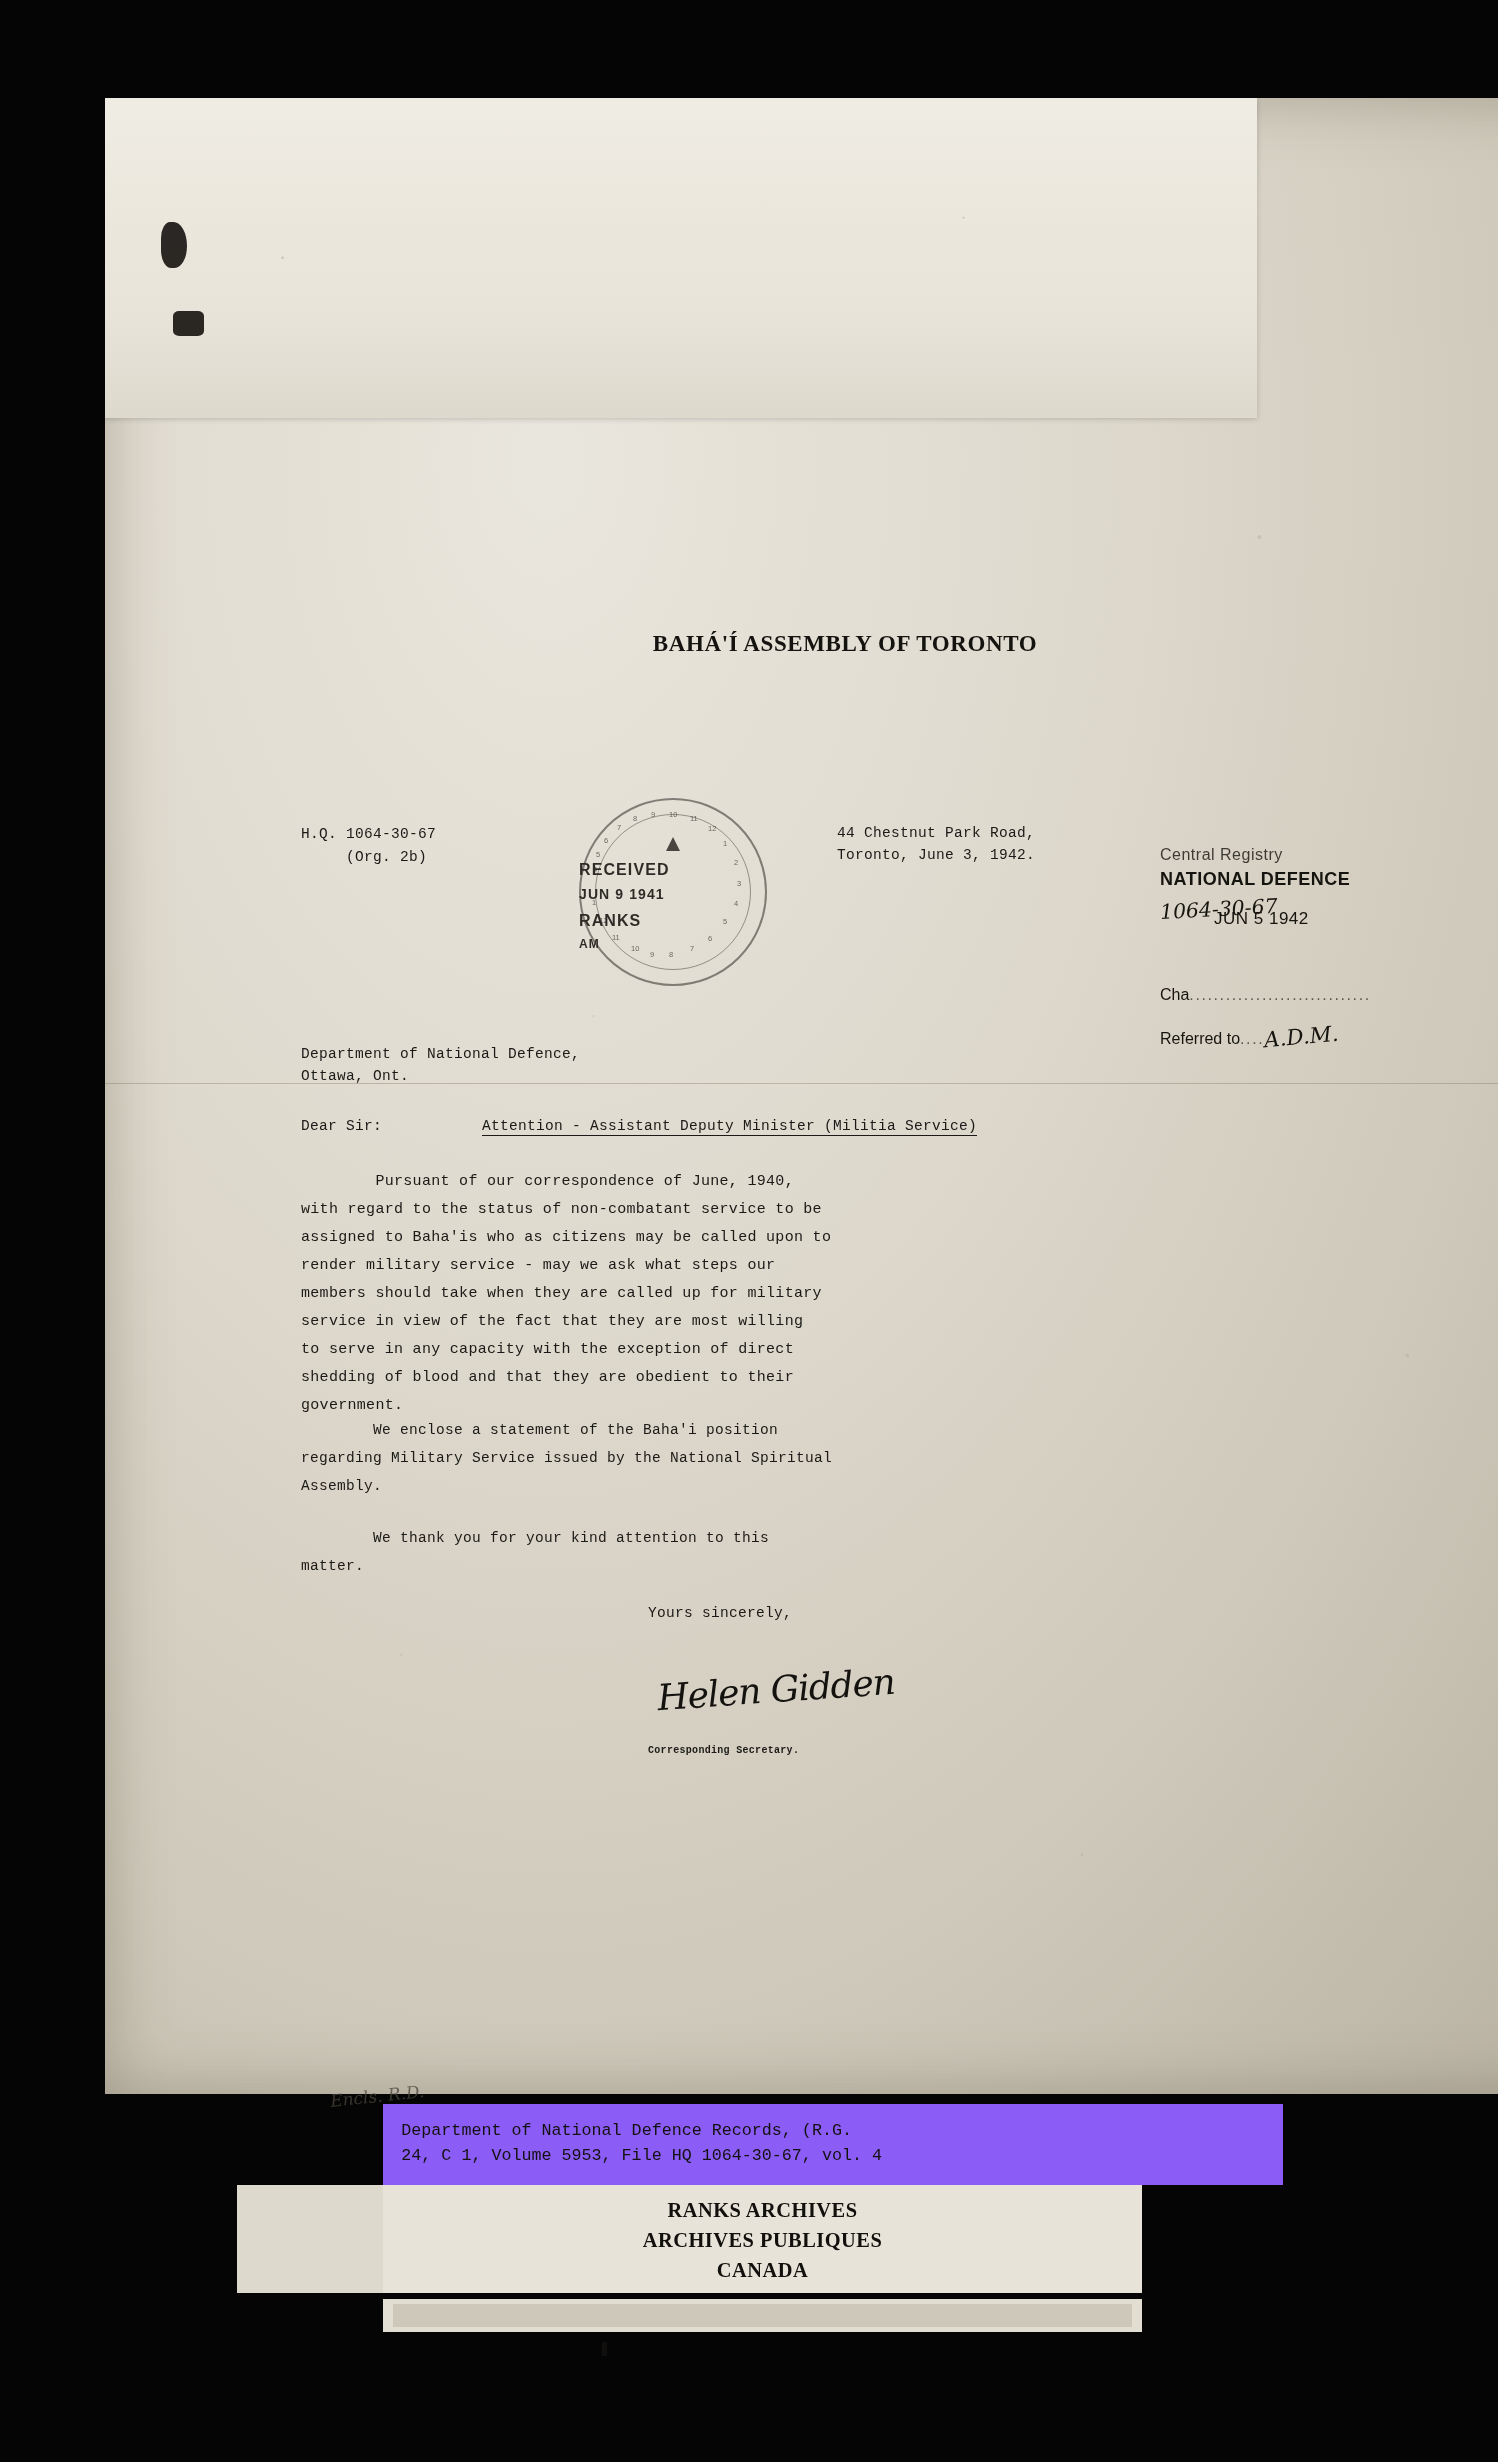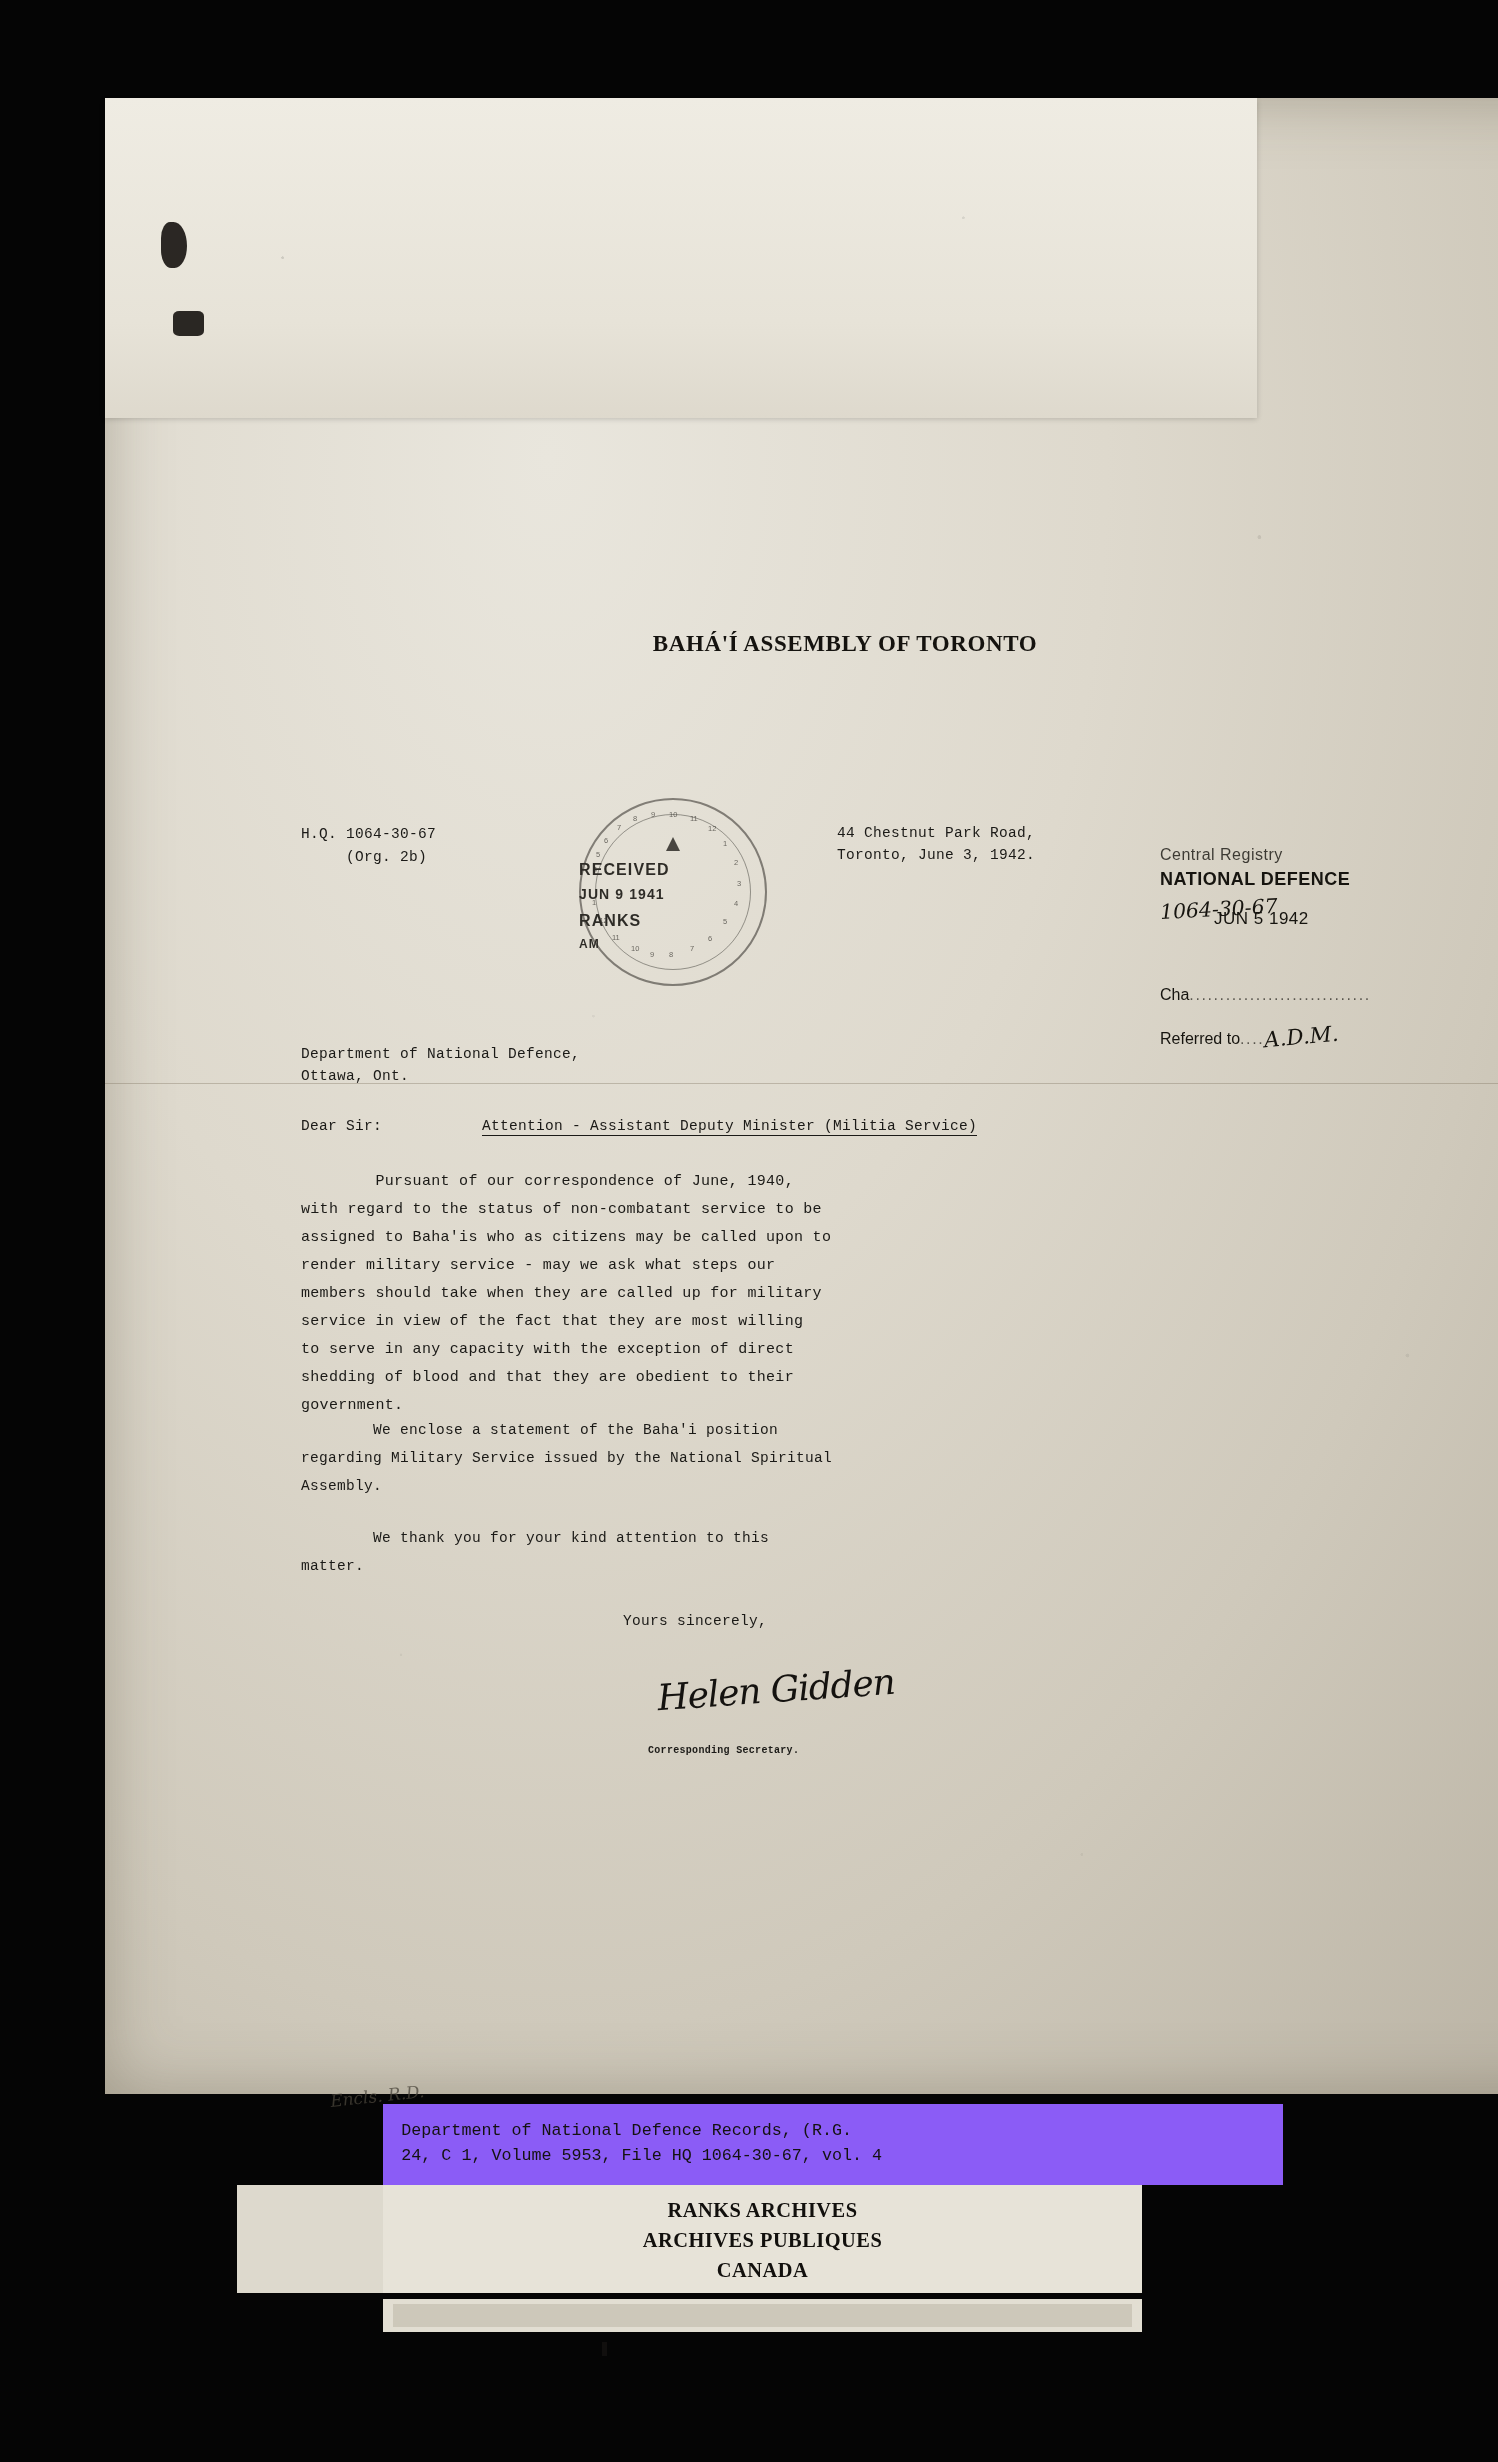--- a/index.html
+++ b/index.html
@@ -108,21 +108,21 @@
   #addr-block { left: 732px; top: 725px; font-size: 14.5px; line-height: 21.5px; }
   #recipient { left: 196px; top: 946px; font-size: 14.5px; line-height: 21.5px; }
   #dearsir { left: 196px; top: 1020px; font-size: 14.5px; }
   #attention {
     left: 377px; top: 1020px; font-size: 14.5px;
     border-bottom: 1.1px solid #1b1a17; padding-bottom: 1.1px;
   }
   #para1 { left: 196px; top: 1070px; font-size: 15px; line-height: 28px; font-family: Liberation Mono, monospace; }
   #para2 { left: 196px; top: 1318px; font-size: 14.5px; line-height: 28px; }
   #para3 { left: 196px; top: 1426px; font-size: 14.5px; line-height: 28px; }
-  #closing { left: 518px; top: 1507px; font-size: 14.5px; margin-top: 8px; }
+  #closing { left: 543px; top: 1507px; font-size: 14.5px; }
   #sigtitle { left: 543px; top: 1647px; font-size: 10px; font-weight: bold; }
 
   
   #signature {
     position: absolute;
     left: 552px;
     top: 1571px;
     font-family: "DejaVu Serif", serif;
     font-style: italic;
     font-size: 36px;

